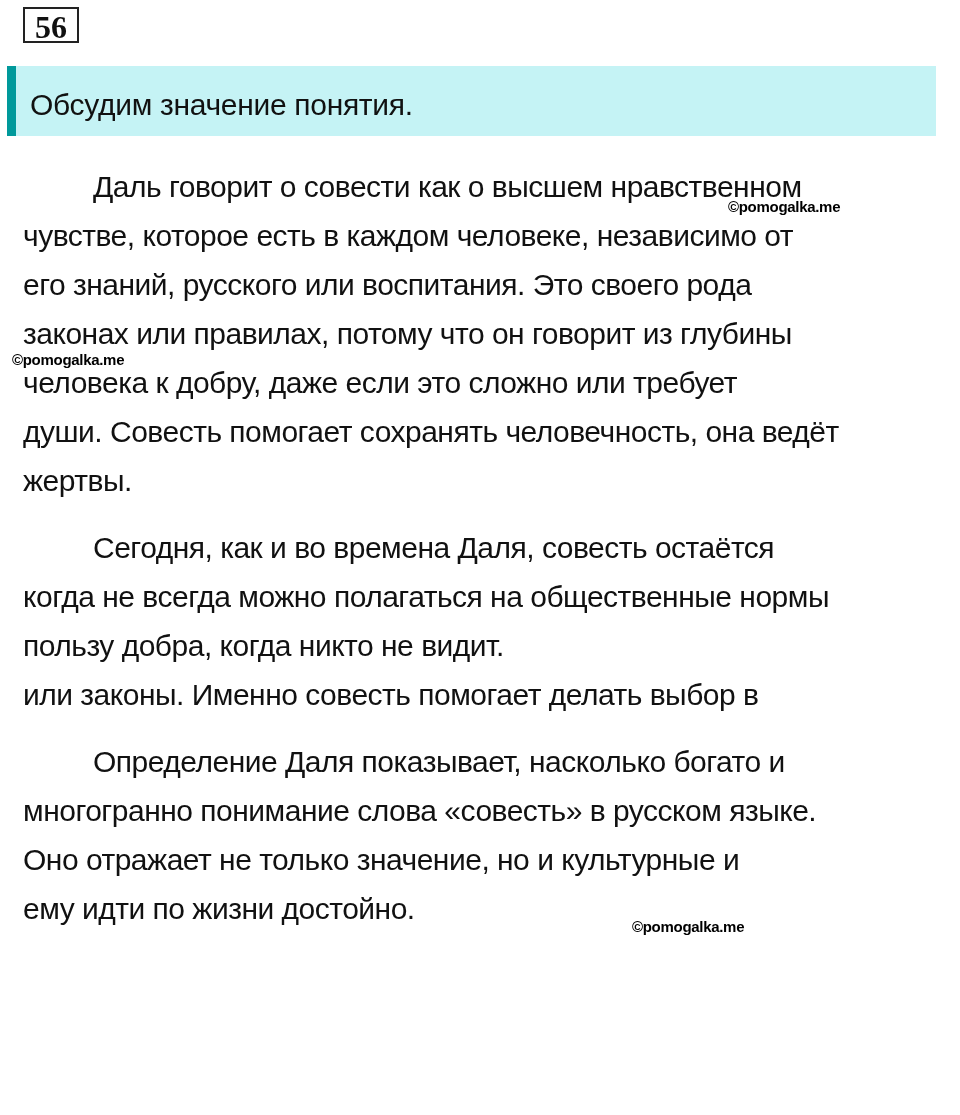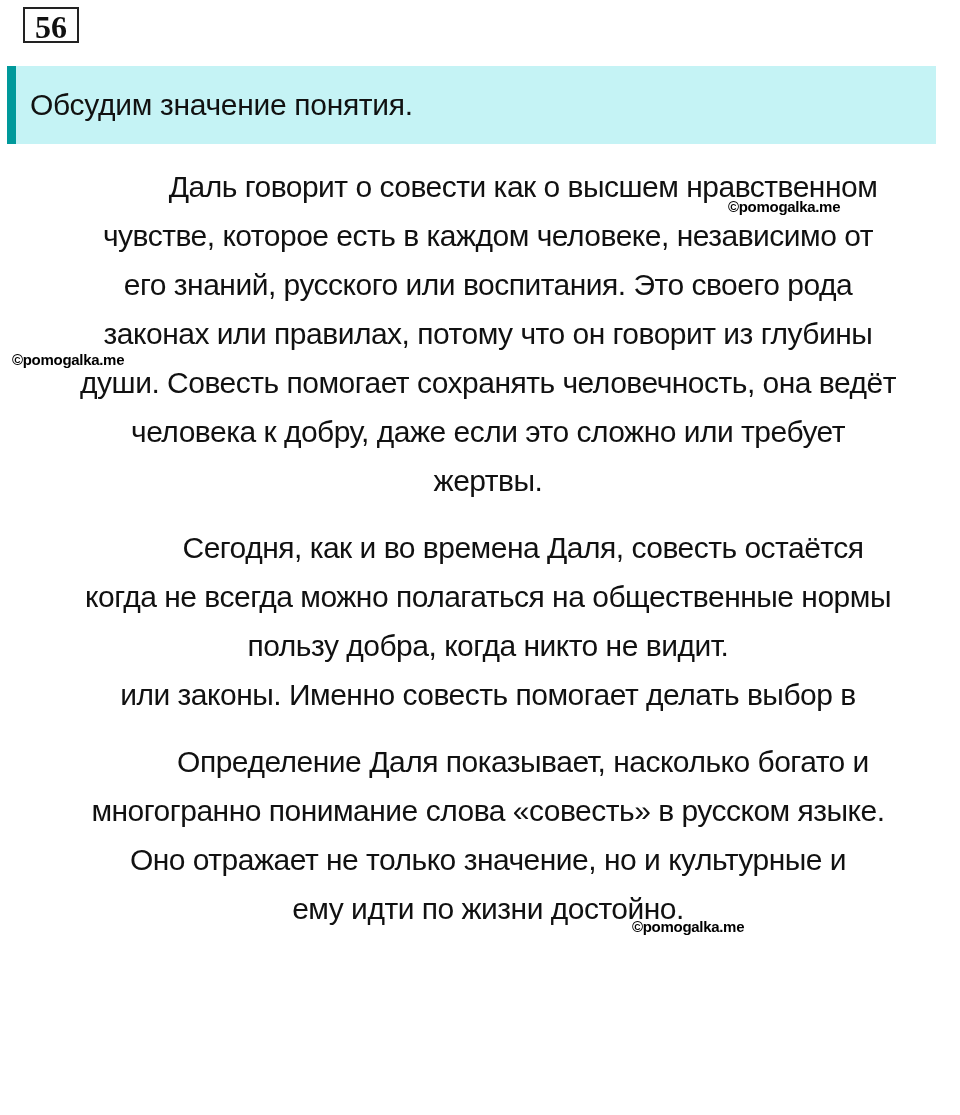--- a/index.html
+++ b/index.html
@@ -11,35 +11,35 @@
     .num-box {
       position: absolute; left: 23px; top: 7px;
       width: 56px; height: 36px;
       border: 2px solid #222; box-sizing: border-box;
       font-family: "Liberation Serif", "DejaVu Serif", serif;
       font-weight: bold; font-size: 32px; line-height: 36px;
       text-align: center; color: #111;
     }
     .header-band {
       position: absolute; left: 7px; top: 66px;
-      width: 929px; height: 78px;
+      width: 929px; height: 70px;
       background: #c5f3f5;
       border-left: 9px solid #00999b;
       box-sizing: border-box;
     }
     .header-band .title {
       position: absolute; left: 14px; top: 20px;
       font-size: 30px; line-height: 38px; color: #111;
       letter-spacing: -0.3px;
     }
     .content {
       position: absolute; left: 23px; top: 162px; width: 930px;
       font-size: 30px; line-height: 49px; letter-spacing: -0.5px;
     }
-    .para { margin: 0; text-indent: 70px; text-align: center; }
+    .para { margin: 0; text-indent: 70px; }
     .para + .para { margin-top: 18px; }
     .line { display: block; white-space: nowrap; }
     .para .line + .line { text-indent: 0; }
     .wm {
       position: absolute; font-size: 15px; font-weight: bold;
       color: #000000; letter-spacing: -0.3px;
     }
   </style>
 </head>
 <body>
@@ -49,22 +49,22 @@
 <div class="header-band">
   <span class="title">Обсудим значение понятия.</span>
 </div>
 
 <div class="content">
   <p class="para">
     <span class="line">Даль говорит о совести как о высшем нравственном</span>
     <span class="line">чувстве, которое есть в каждом человеке, независимо от</span>
     <span class="line">его знаний, русского или воспитания. Это своего рода</span>
     <span class="line">законах или правилах, потому что он говорит из глубины</span>
+    <span class="line">человека к добру, даже если это сложно или требует</span>
     <span class="line">души. Совесть помогает сохранять человечность, она ведёт</span>
-    <span class="line">человека к добру, даже если это сложно или требует</span>
     <span class="line">жертвы.</span>
   </p>
   <p class="para">
     <span class="line">Сегодня, как и во времена Даля, совесть остаётся</span>
     <span class="line">когда не всегда можно полагаться на общественные нормы</span>
     <span class="line">пользу добра, когда никто не видит.</span>
     <span class="line">или законы. Именно совесть помогает делать выбор в</span>
   </p>
   <p class="para">
     <span class="line">Определение Даля показывает, насколько богато и</span>

